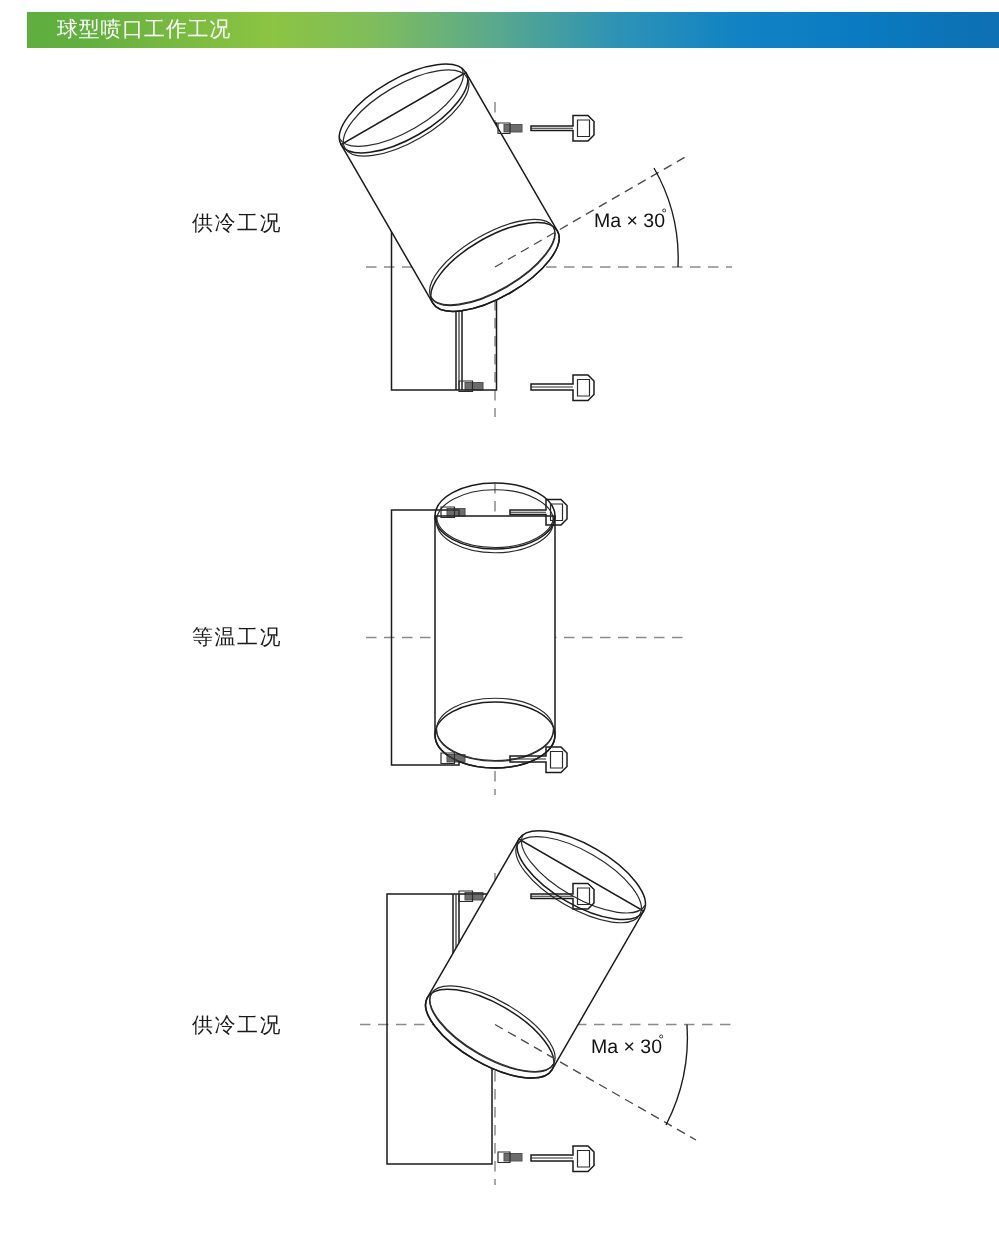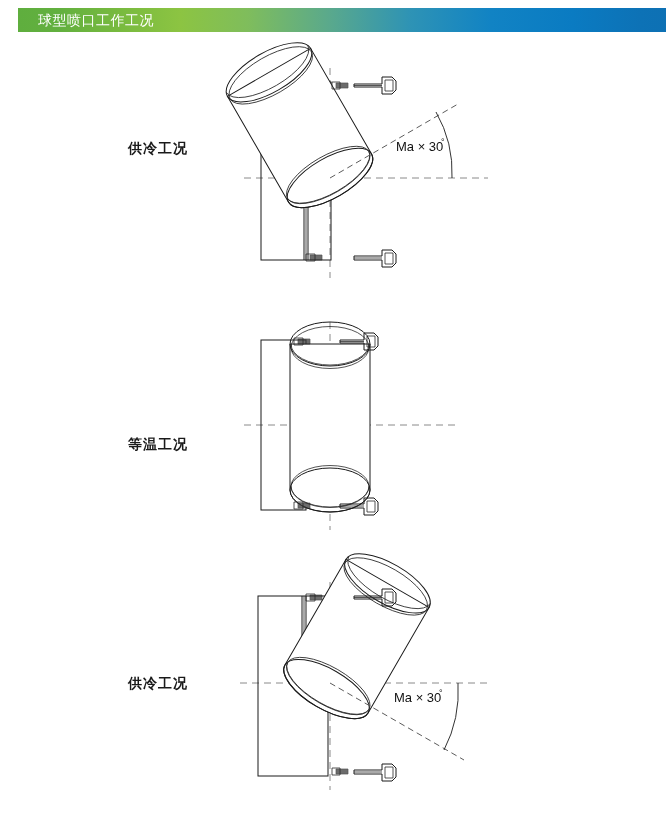--- a/index.html
+++ b/index.html
@@ -61,24 +61,23 @@
   .row-label {
     position: absolute;
     left: 128px;
     width: 96px;
     text-align: left;
     font-size: 14px;
     color: #1a1a1a;
     font-family: "DejaVu Sans", "Liberation Sans", sans-serif;
     letter-spacing: 1px;
     white-space: nowrap;
-    font-weight: bold;
   }
   #row-cooling    .row-label { top: 80px; }
-  #row-isothermal .row-label { top: 98px; margin-top: 20px; }
+  #row-isothermal .row-label { top: 98px; }
   #row-heating    .row-label { top: 97px; }
 
   .drawing {
     position: absolute;
     left: 236px;
     top: 0;
     width: 260px;
     height: 230px;
   }
   .drawing svg { display: block; overflow: visible; }

